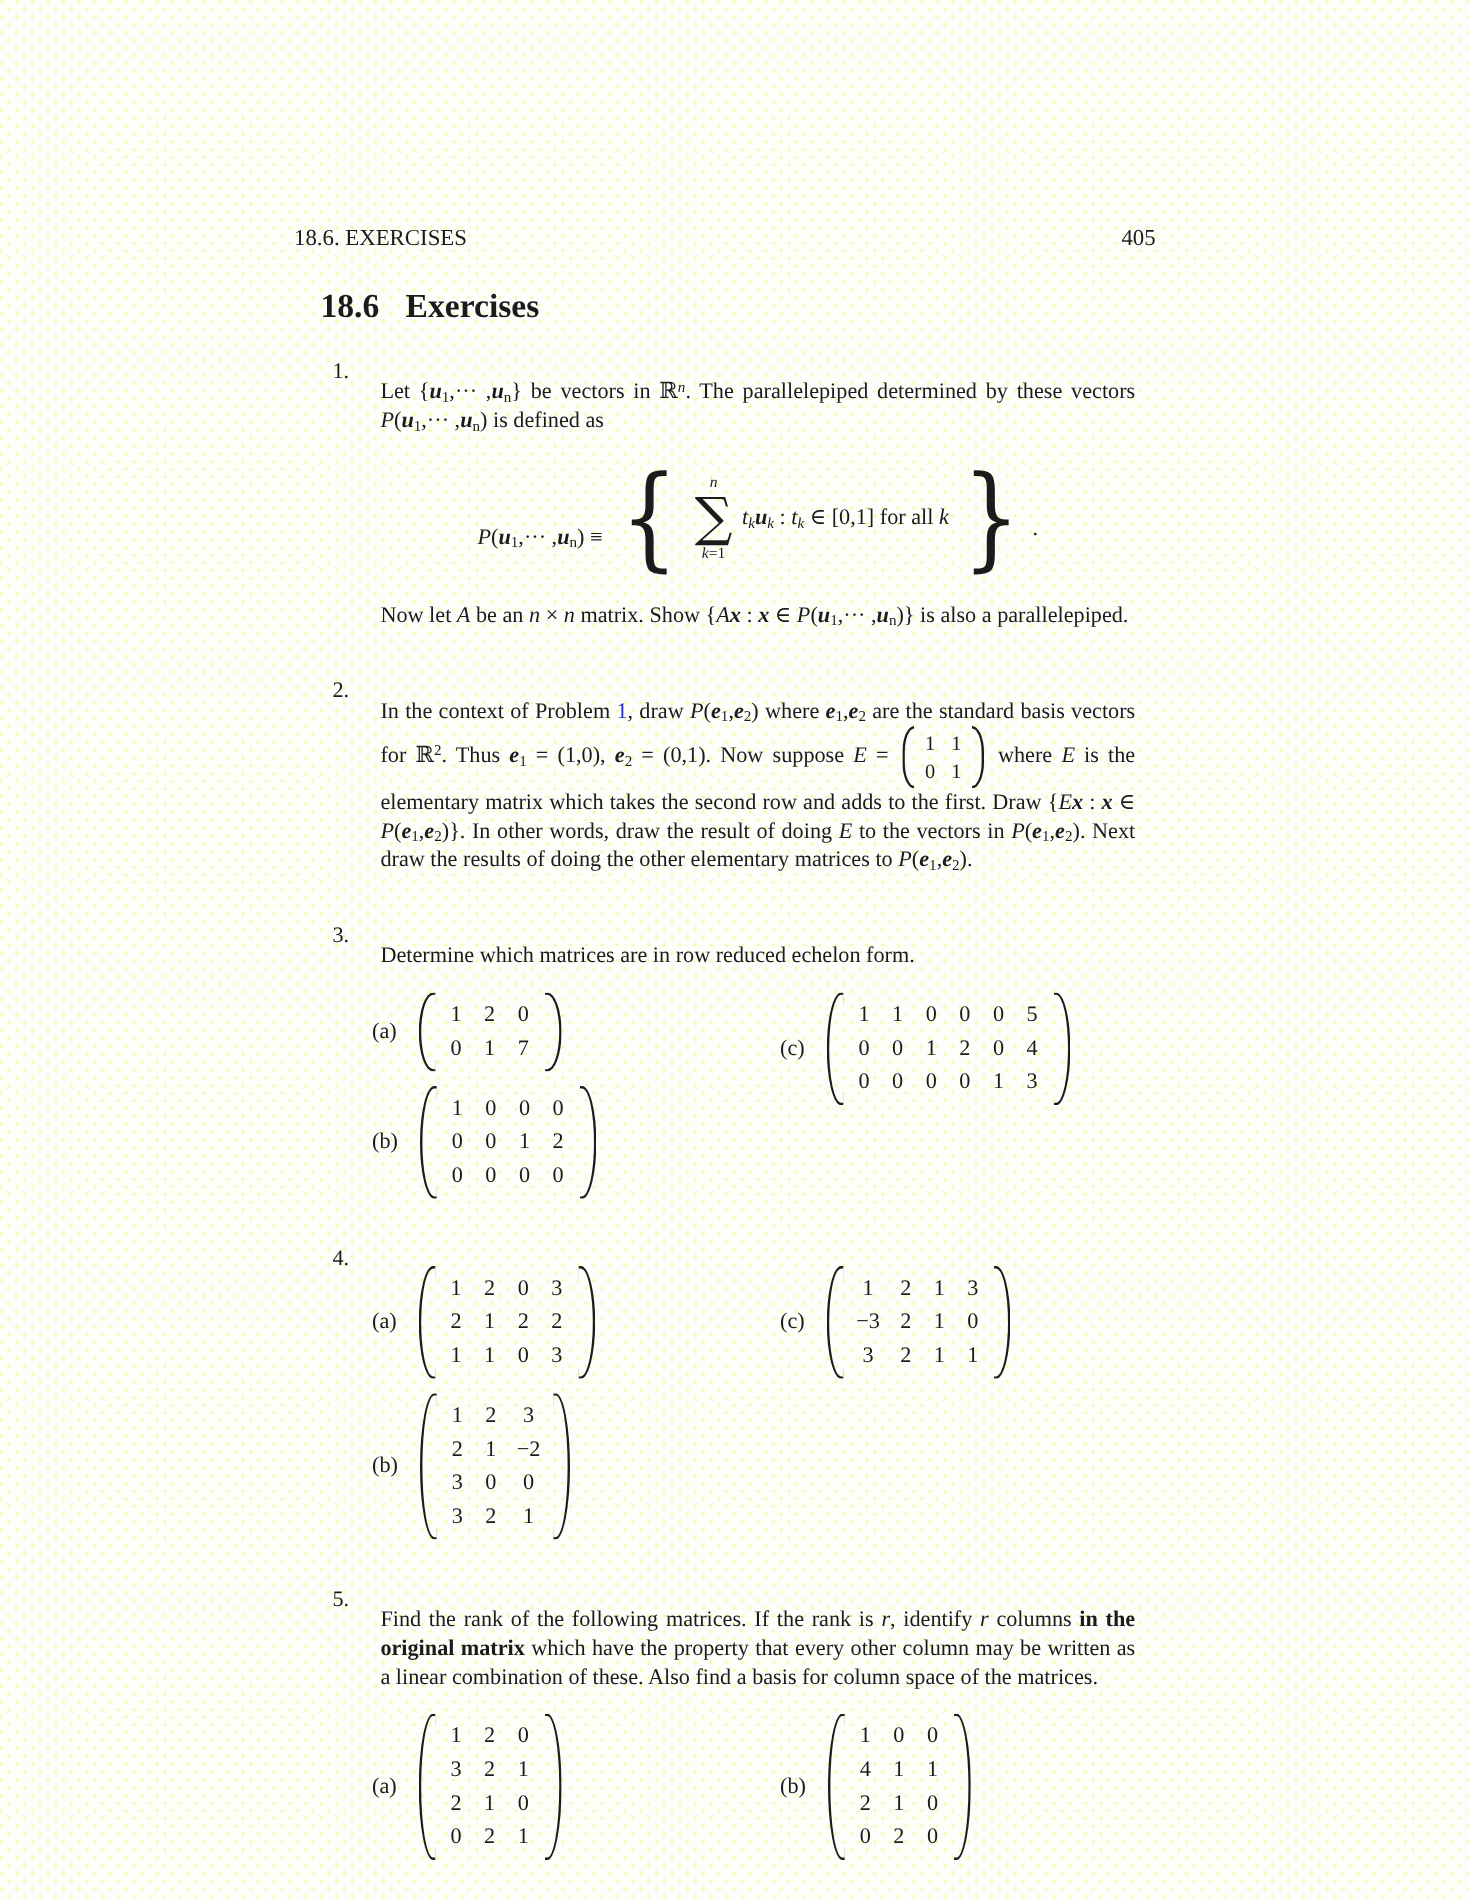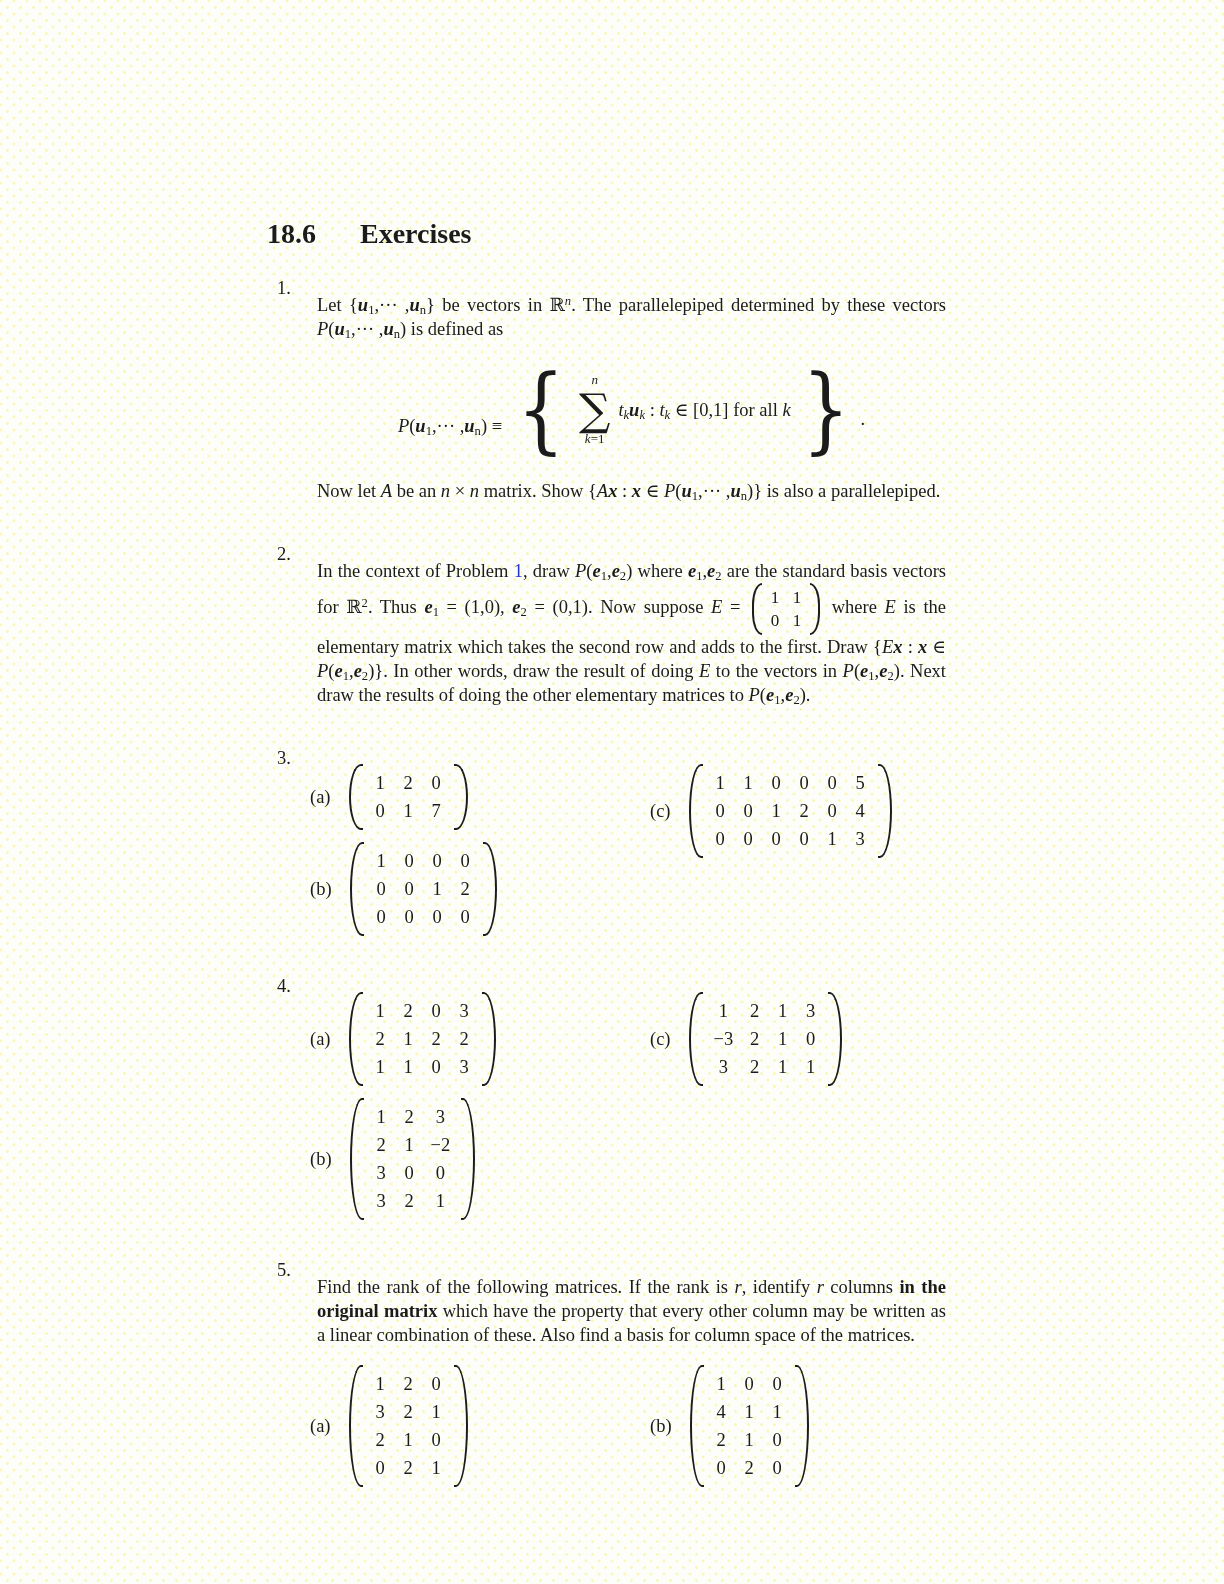--- a/index.html
+++ b/index.html
@@ -19,21 +19,21 @@
   .page { padding: 188px 0 0 245px; }
 
   .pagehead {
     display: flex; justify-content: space-between;
     width: 718px; font-size: 19px; line-height: 22px;
   }
 
   .sectitle {
     margin: 30px 0 0 22px;
     font-size: 28px; font-weight: bold;
-    display: flex; gap: 44px; line-height: 32px;
+    display: flex; gap: 22px; line-height: 32px;
   }
 
   .problems { margin-top: 26px; }
   .problem { display: flex; margin: 0 0 22px 32px; }
   .pnum { width: 23px; flex: none; font-size: 18.5px; line-height: 24px; }
   .pbody { width: 663px; }
   .ptext { margin: 17px; text-align: justify; font-size: 18.5px; line-height: 24px; }
   i { font-style: italic; }
   sub { font-size: 68%; line-height: 0; vertical-align: -0.25em; }
   sup { font-size: 68%; line-height: 0; vertical-align: 0.45em; }
@@ -74,20 +74,24 @@
   .col-left { width: 340px; flex: none; }
   .col-right { flex: 1; }
   .mitem { display: flex; align-items: center; margin-bottom: 12px; }
   .mlabel { font-size: 18.5px; flex: none; margin-right: 18px; }
 </style>
 </head>
 <body>
 
 <div class="page">
 
+  <div class="pagehead">
+    <span>18.6. EXERCISES</span>
+    <span>405</span>
+  </div>
 
   <div class="sectitle">
     <span>18.6</span>
     <span>Exercises</span>
   </div>
 
   <div class="problems">
 
     <div class="problem">
       <span class="pnum">1.</span>
@@ -121,20 +125,21 @@
                 <span class="mx-cell">1</span>
               </span>
               <span class="mx-paren mx-r"></span>
             </span> <span>where <i>E</i> is the elementary matrix which takes the second row and adds to the first.  Draw {<i>E</i><b><i>x</i></b> : <b><i>x</i></b> ∈ <i>P</i>(<b><i>e</i></b><sub>1</sub>,<b><i>e</i></b><sub>2</sub>)}. In other words, draw the result of doing <i>E</i> to the vectors in <i>P</i>(<b><i>e</i></b><sub>1</sub>,<b><i>e</i></b><sub>2</sub>). Next draw the results of doing the other elementary matrices to <i>P</i>(<b><i>e</i></b><sub>1</sub>,<b><i>e</i></b><sub>2</sub>).</span></p>
       </div>
     </div>
 
     <div class="problem">
       <span class="pnum">3.</span>
       <div class="pbody">
+        <p class="ptext">Determine which matrices are in row reduced echelon form.</p>
         <div class="cols">
           <div class="col-left">
             <div class="mitem">
               <span class="mlabel">(a)</span>
               <span class="mx">
                   <span class="mx-paren mx-l"></span>
                   <span class="mx-grid" style="grid-template-columns: repeat(3, auto);">
                     <span class="mx-cell">1</span>
                     <span class="mx-cell">2</span>
                     <span class="mx-cell">0</span>

